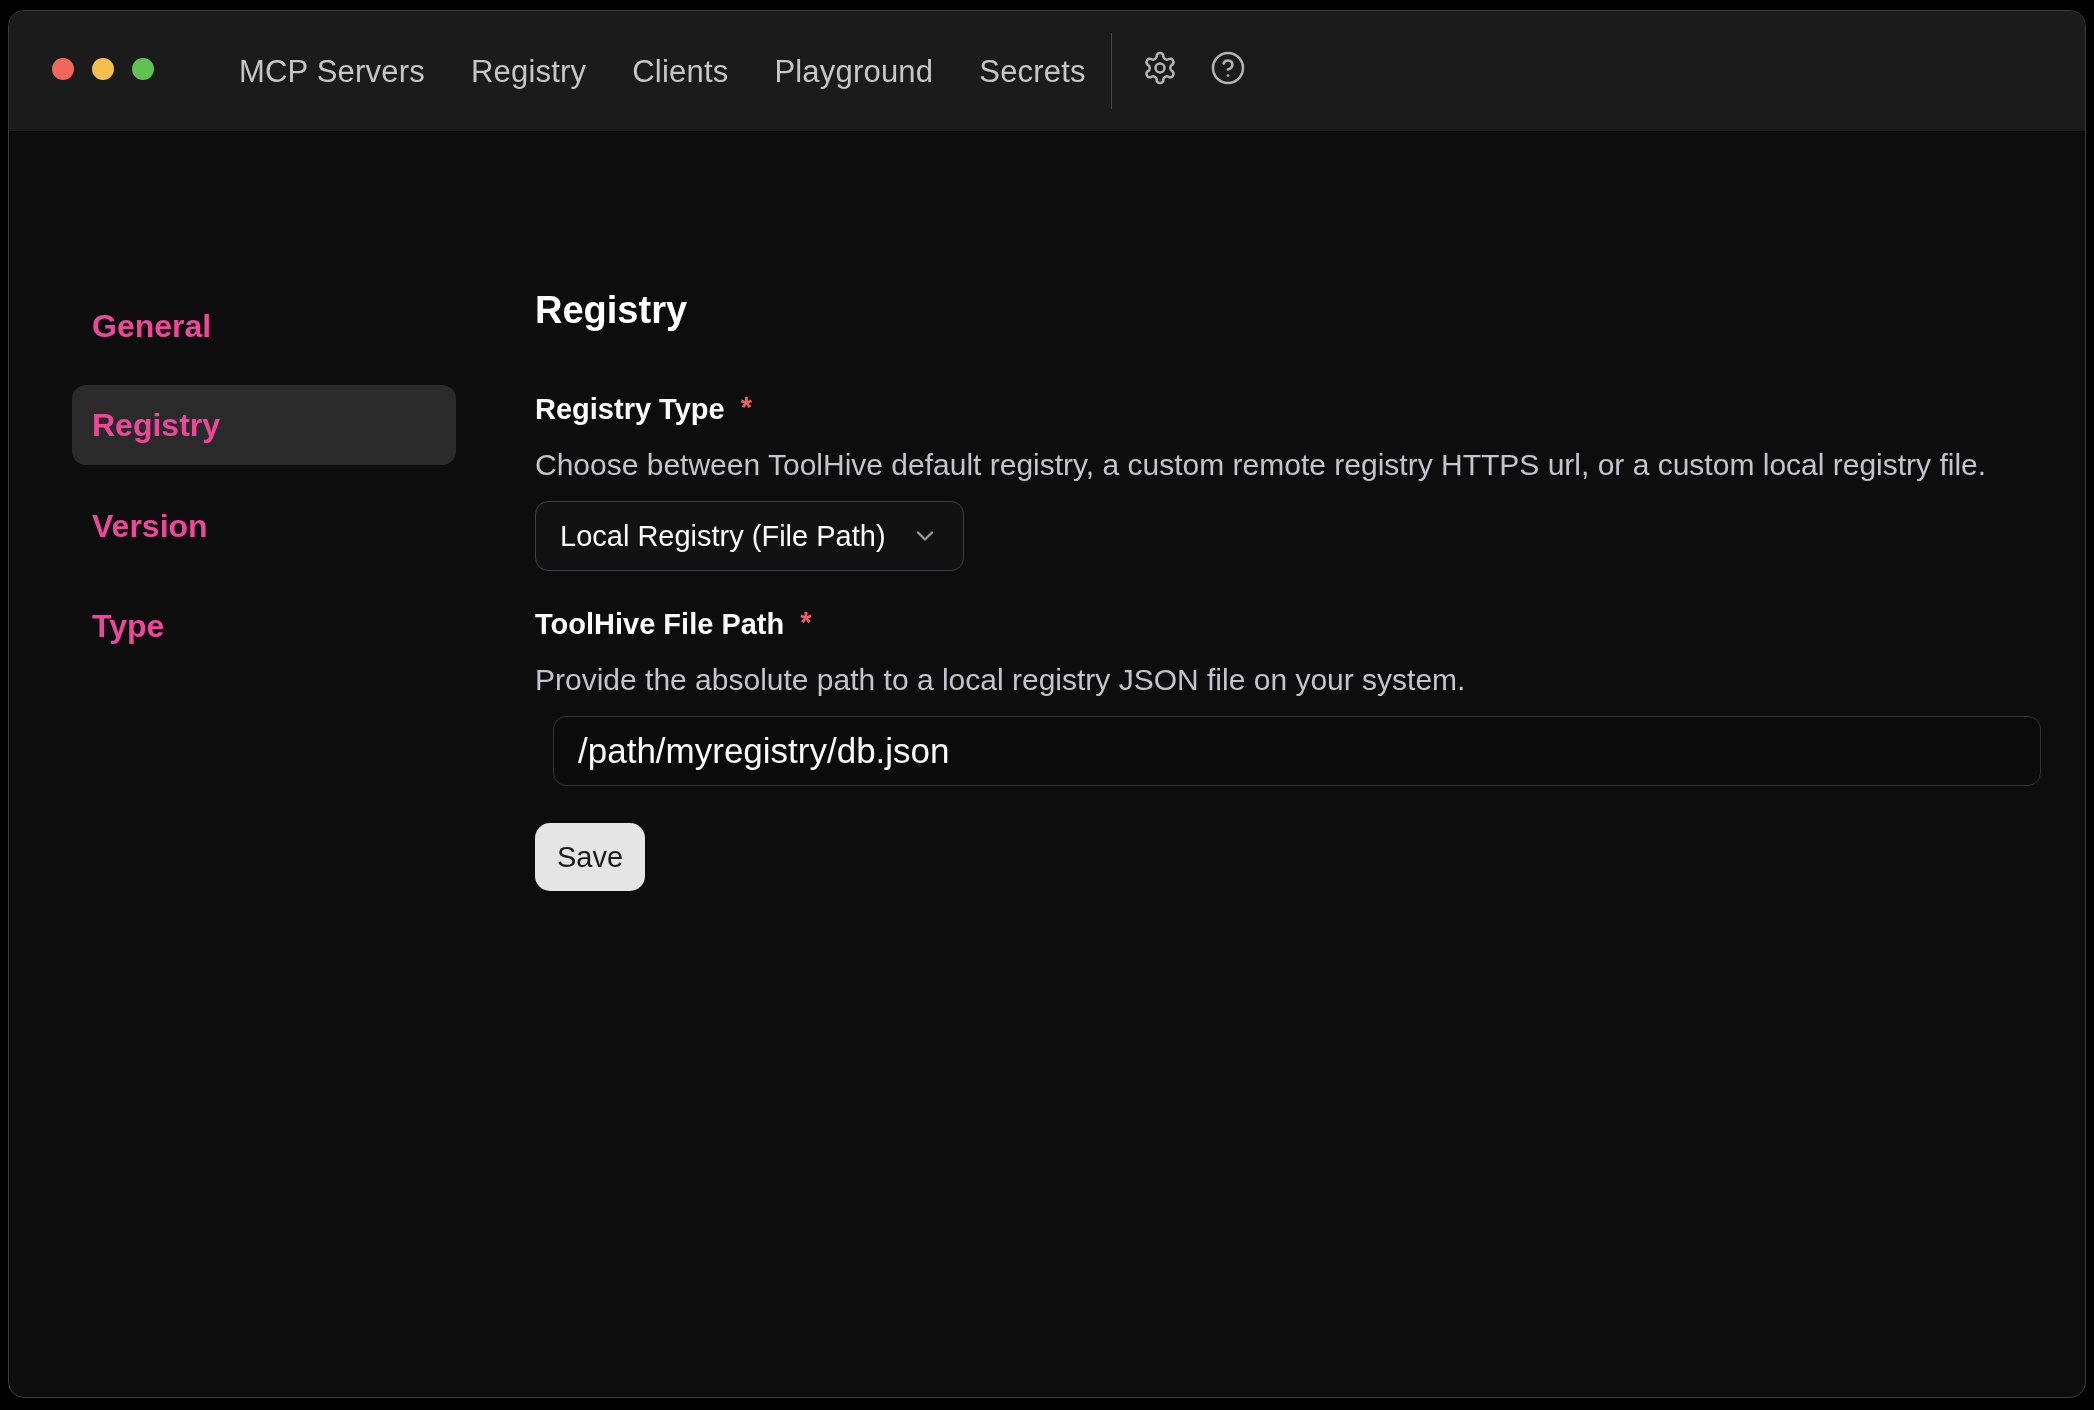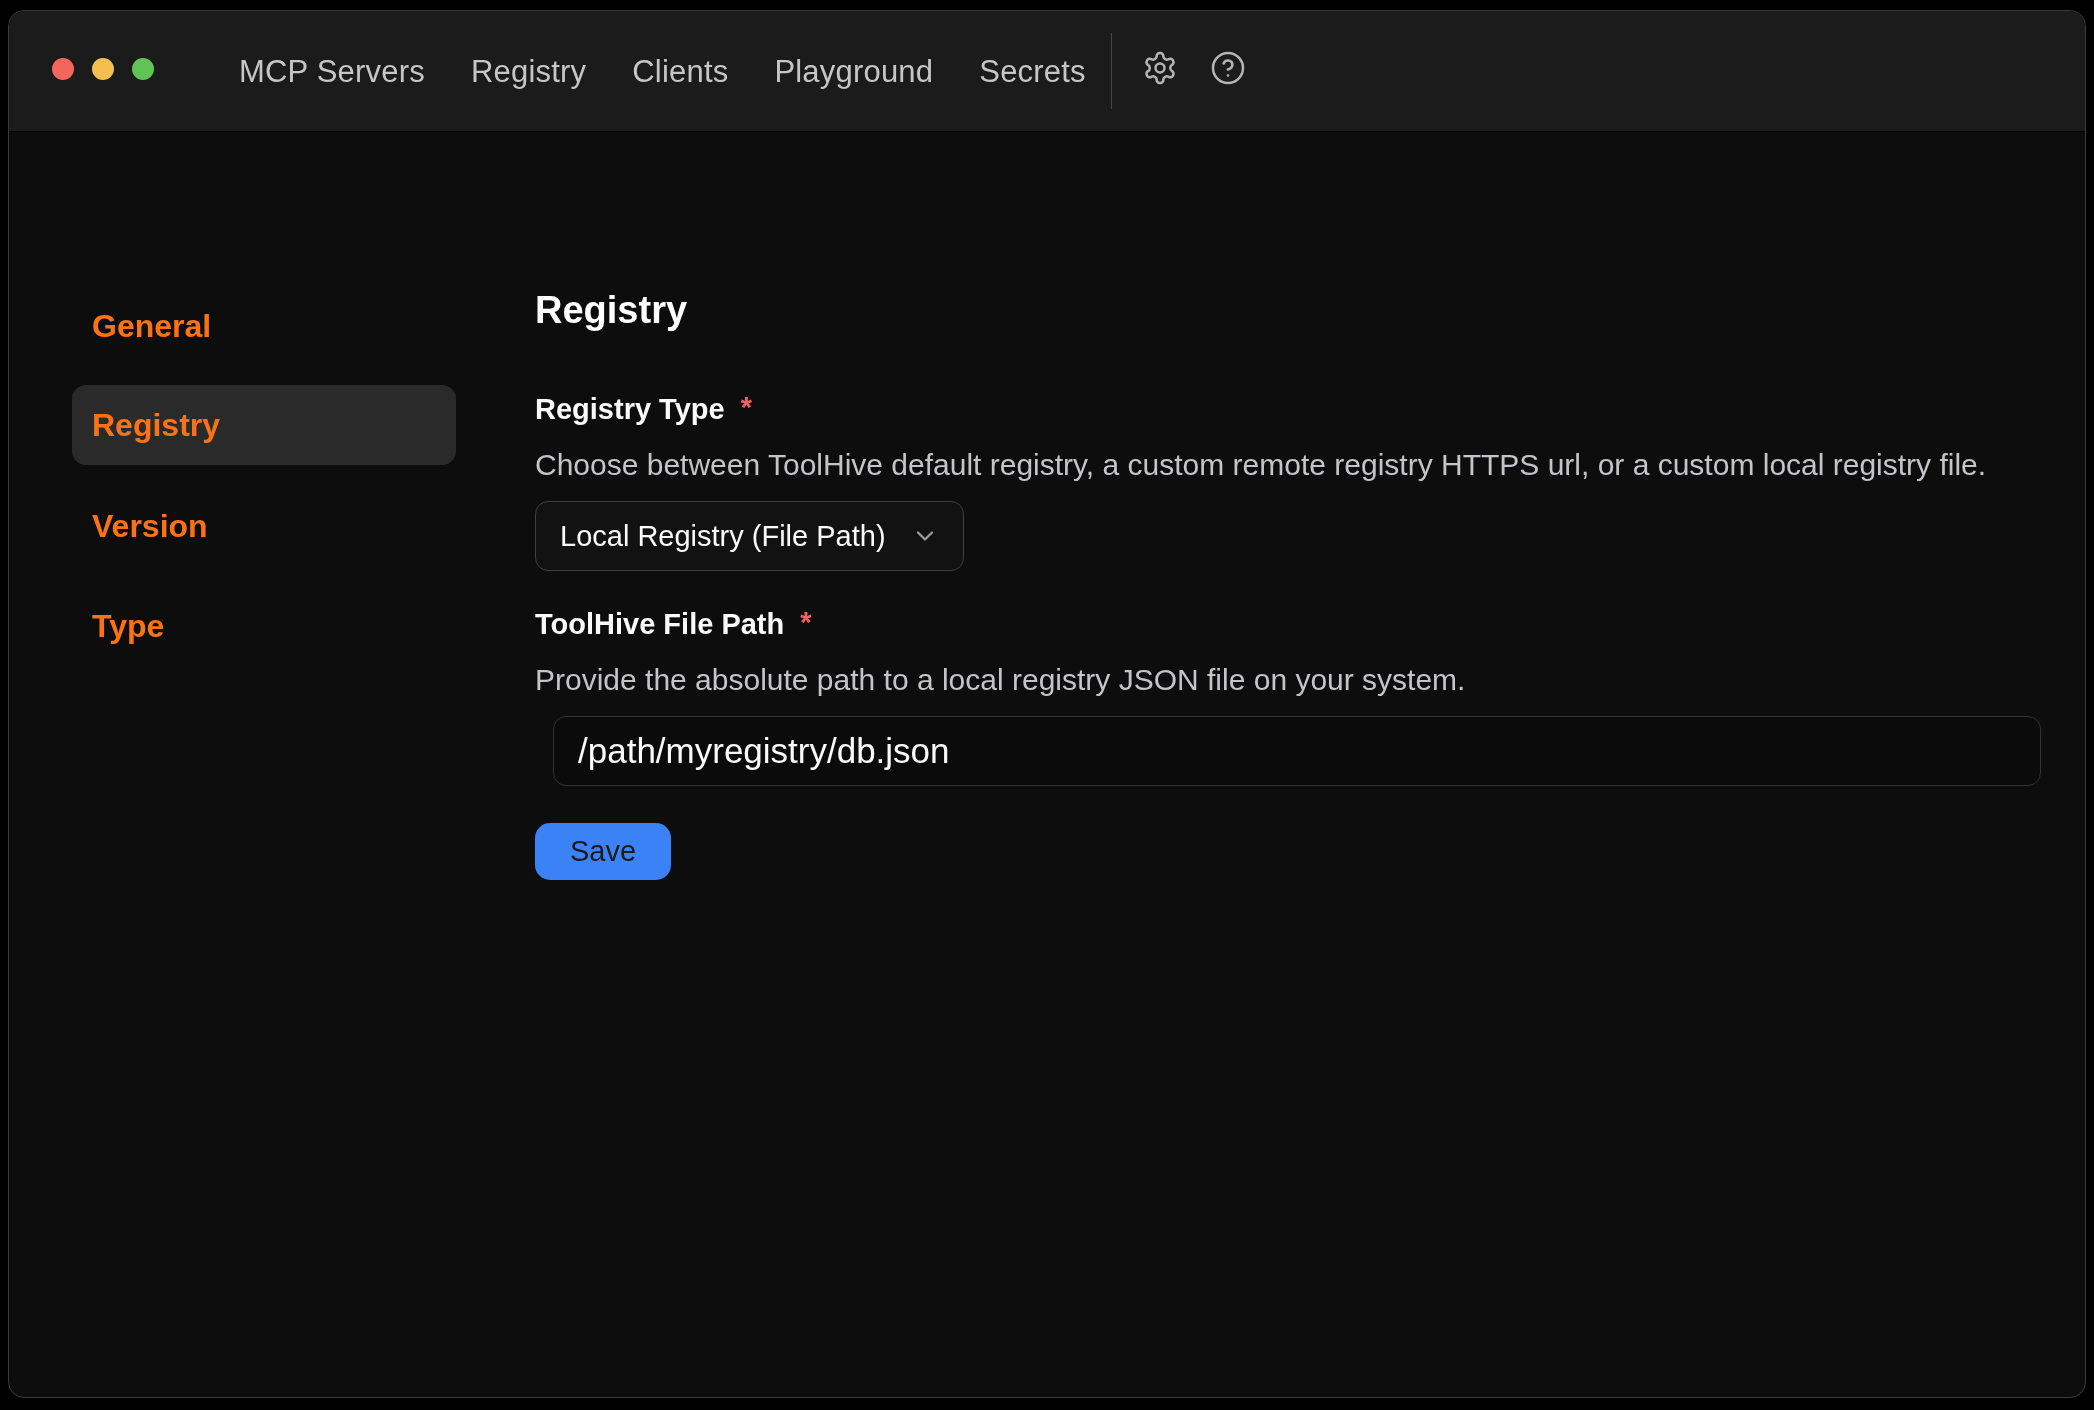--- a/index.html
+++ b/index.html
@@ -33,21 +33,21 @@
   .page-title {
     position:absolute; left:63px; top:150px;
     font-size:54px; font-weight:700; color:#ffffff; letter-spacing:0.3px;
   }
 
   
   .sidebar { position:absolute; left:63px; top:275px; width:384px; }
   .side-item {
     position:absolute; left:0; width:384px; height:80px; border-radius:14px;
     display:flex; align-items:center; padding-left:20px;
-    font-size:32px; font-weight:600; color:#f97316; cursor:default;
+    font-size:32px; font-weight:600; color:#ec4899; cursor:default;
   }
   .side-item.active { background:#2a2a2a; }
 
   
   .main { position:absolute; left:526px; top:0; width:1490px; }
   .section-heading { position:absolute; top:278px; font-size:38px; font-weight:700; color:#ffffff; }
 
   .field-label { position:absolute; display:flex; align-items:flex-start; gap:16px;
     font-size:29px; font-weight:600; color:#fafafa; line-height:36px; }
   .req { color:#ee6361; font-weight:700; font-size:29px; line-height:32px; }
@@ -68,22 +68,22 @@
   .select .chev svg { width:28px; height:28px; display:block; }
 
   .text-input {
     position:absolute; top:705px; left:18px; width:1488px; height:70px;
     border:1px solid #333333; border-radius:13px; background:#0b0b0b;
     color:#fafafa; font-size:35px; font-family:"Liberation Sans", sans-serif;
     padding:0 24px; outline:none;
   }
 
   .save-btn {
-    position:absolute; top:812px; left:0; height:57px; padding:0 35px;
-    background:#3b82f6; color:#1a1a1a; font-size:29px; font-weight:500;
+    position:absolute; top:812px; left:0; height:68px; padding:0 22px;
+    background:#e5e5e5; color:#1a1a1a; font-size:29px; font-weight:500;
     font-family:"Liberation Sans", sans-serif;
     border:none; border-radius:15px; display:flex; align-items:center; cursor:default;
   }
 </style>
 </head>
 <body>
 
 <div class="window">
 
   <div class="titlebar">

